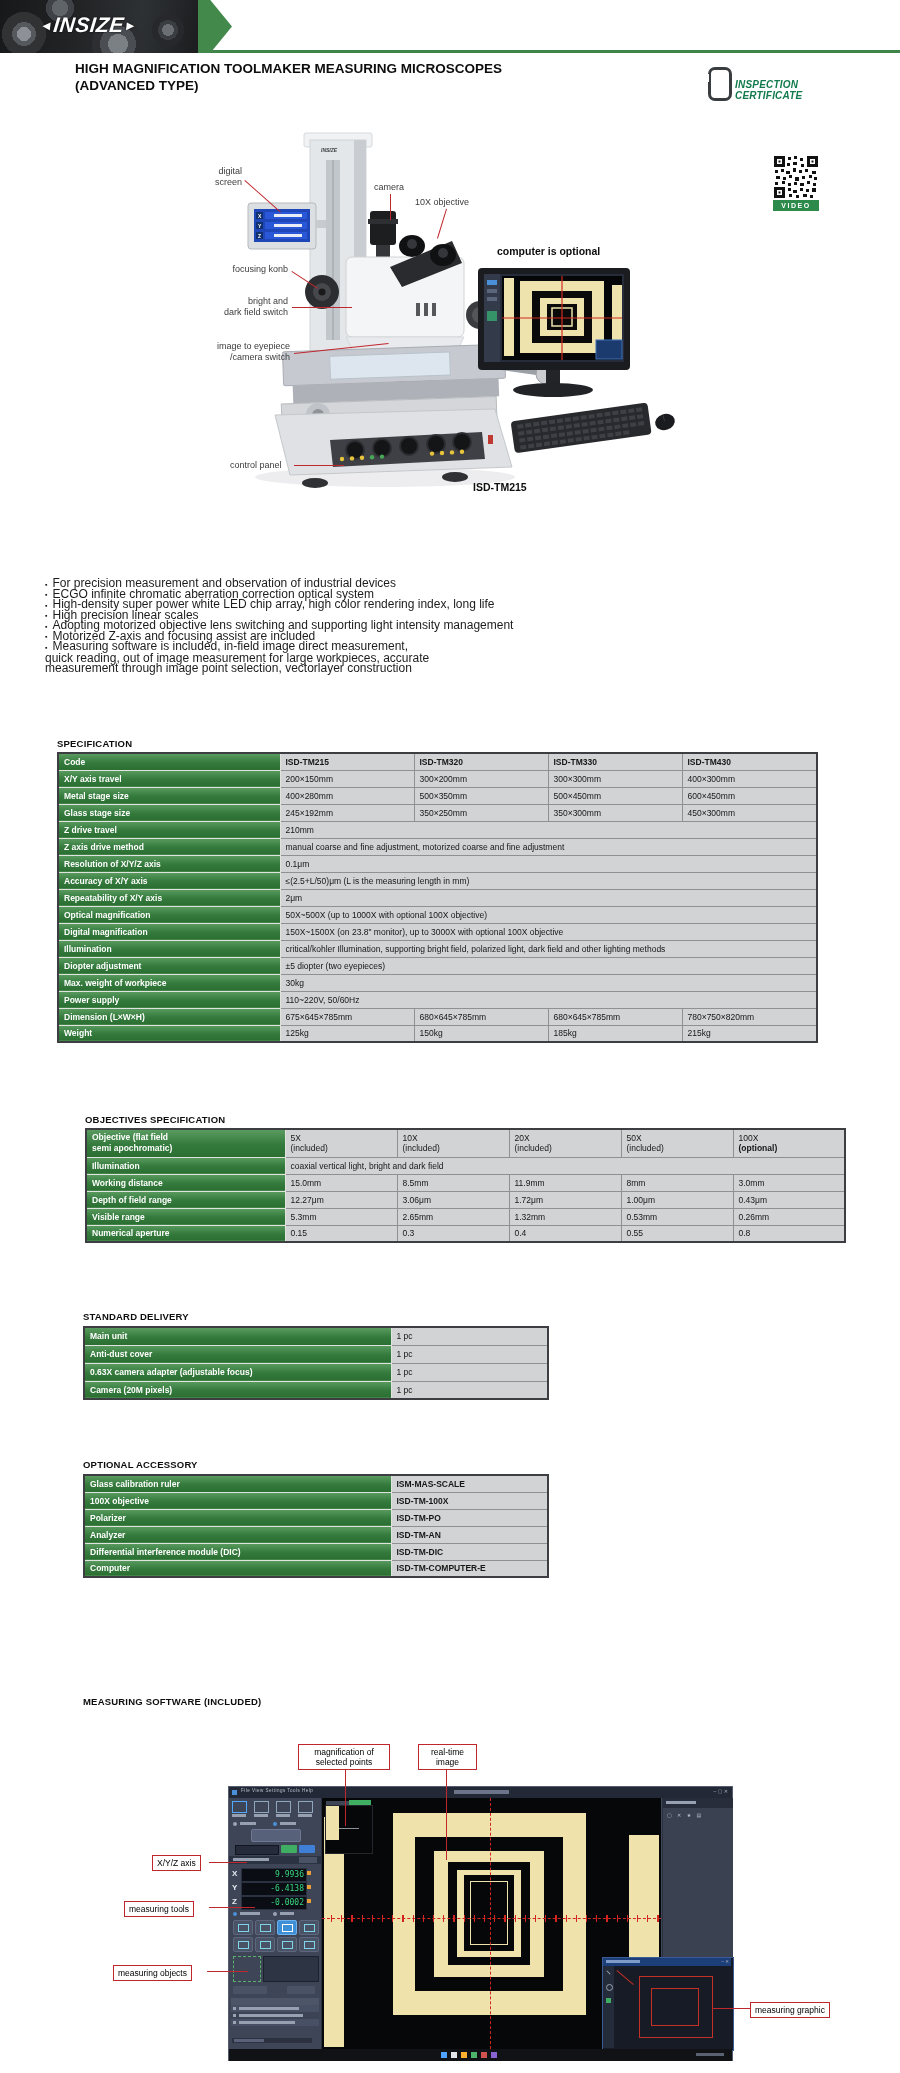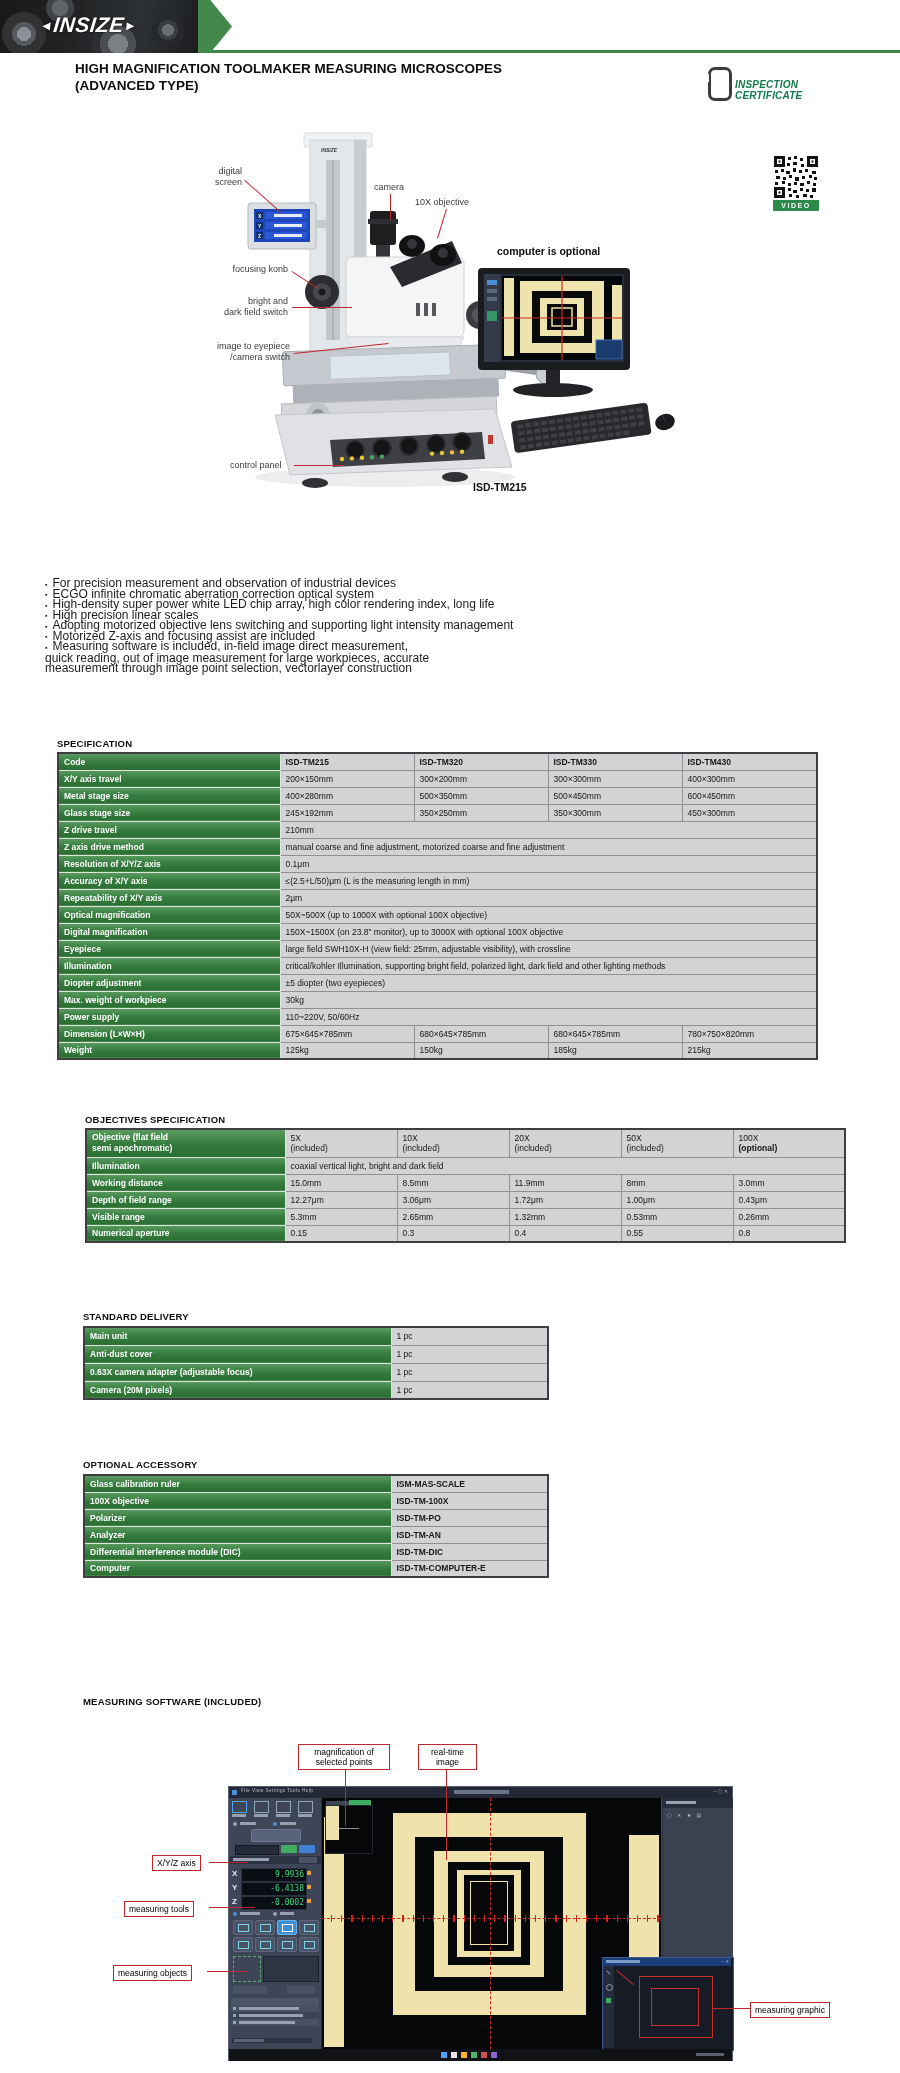--- a/index.html
+++ b/index.html
@@ -360,24 +360,20 @@
         </tr>
     <tr style="height:17px">
           <td class="g">Optical magnification</td>
           <td class="v" colspan="4">50X~500X (up to 1000X with optional 100X objective)</td>
         </tr>
     <tr style="height:17px">
           <td class="g">Digital magnification</td>
           <td class="v" colspan="4">150X~1500X (on 23.8" monitor), up to 3000X with optional 100X objective</td>
         </tr>
     <tr style="height:17px">
-          <td class="g">Eyepiece</td>
-          <td class="v" colspan="4">large field SWH10X-H (view field: 25mm, adjustable visibility), with crossline</td>
-        </tr>
-    <tr style="height:17px">
           <td class="g">Illumination</td>
           <td class="v" colspan="4">critical/kohler Illumination, supporting bright field, polarized light, dark field and other lighting methods</td>
         </tr>
     <tr style="height:17px">
           <td class="g">Diopter adjustment</td>
           <td class="v" colspan="4">±5 diopter (two eyepieces)</td>
         </tr>
     <tr style="height:17px">
           <td class="g">Max. weight of workpiece</td>
           <td class="v" colspan="4">30kg</td>

